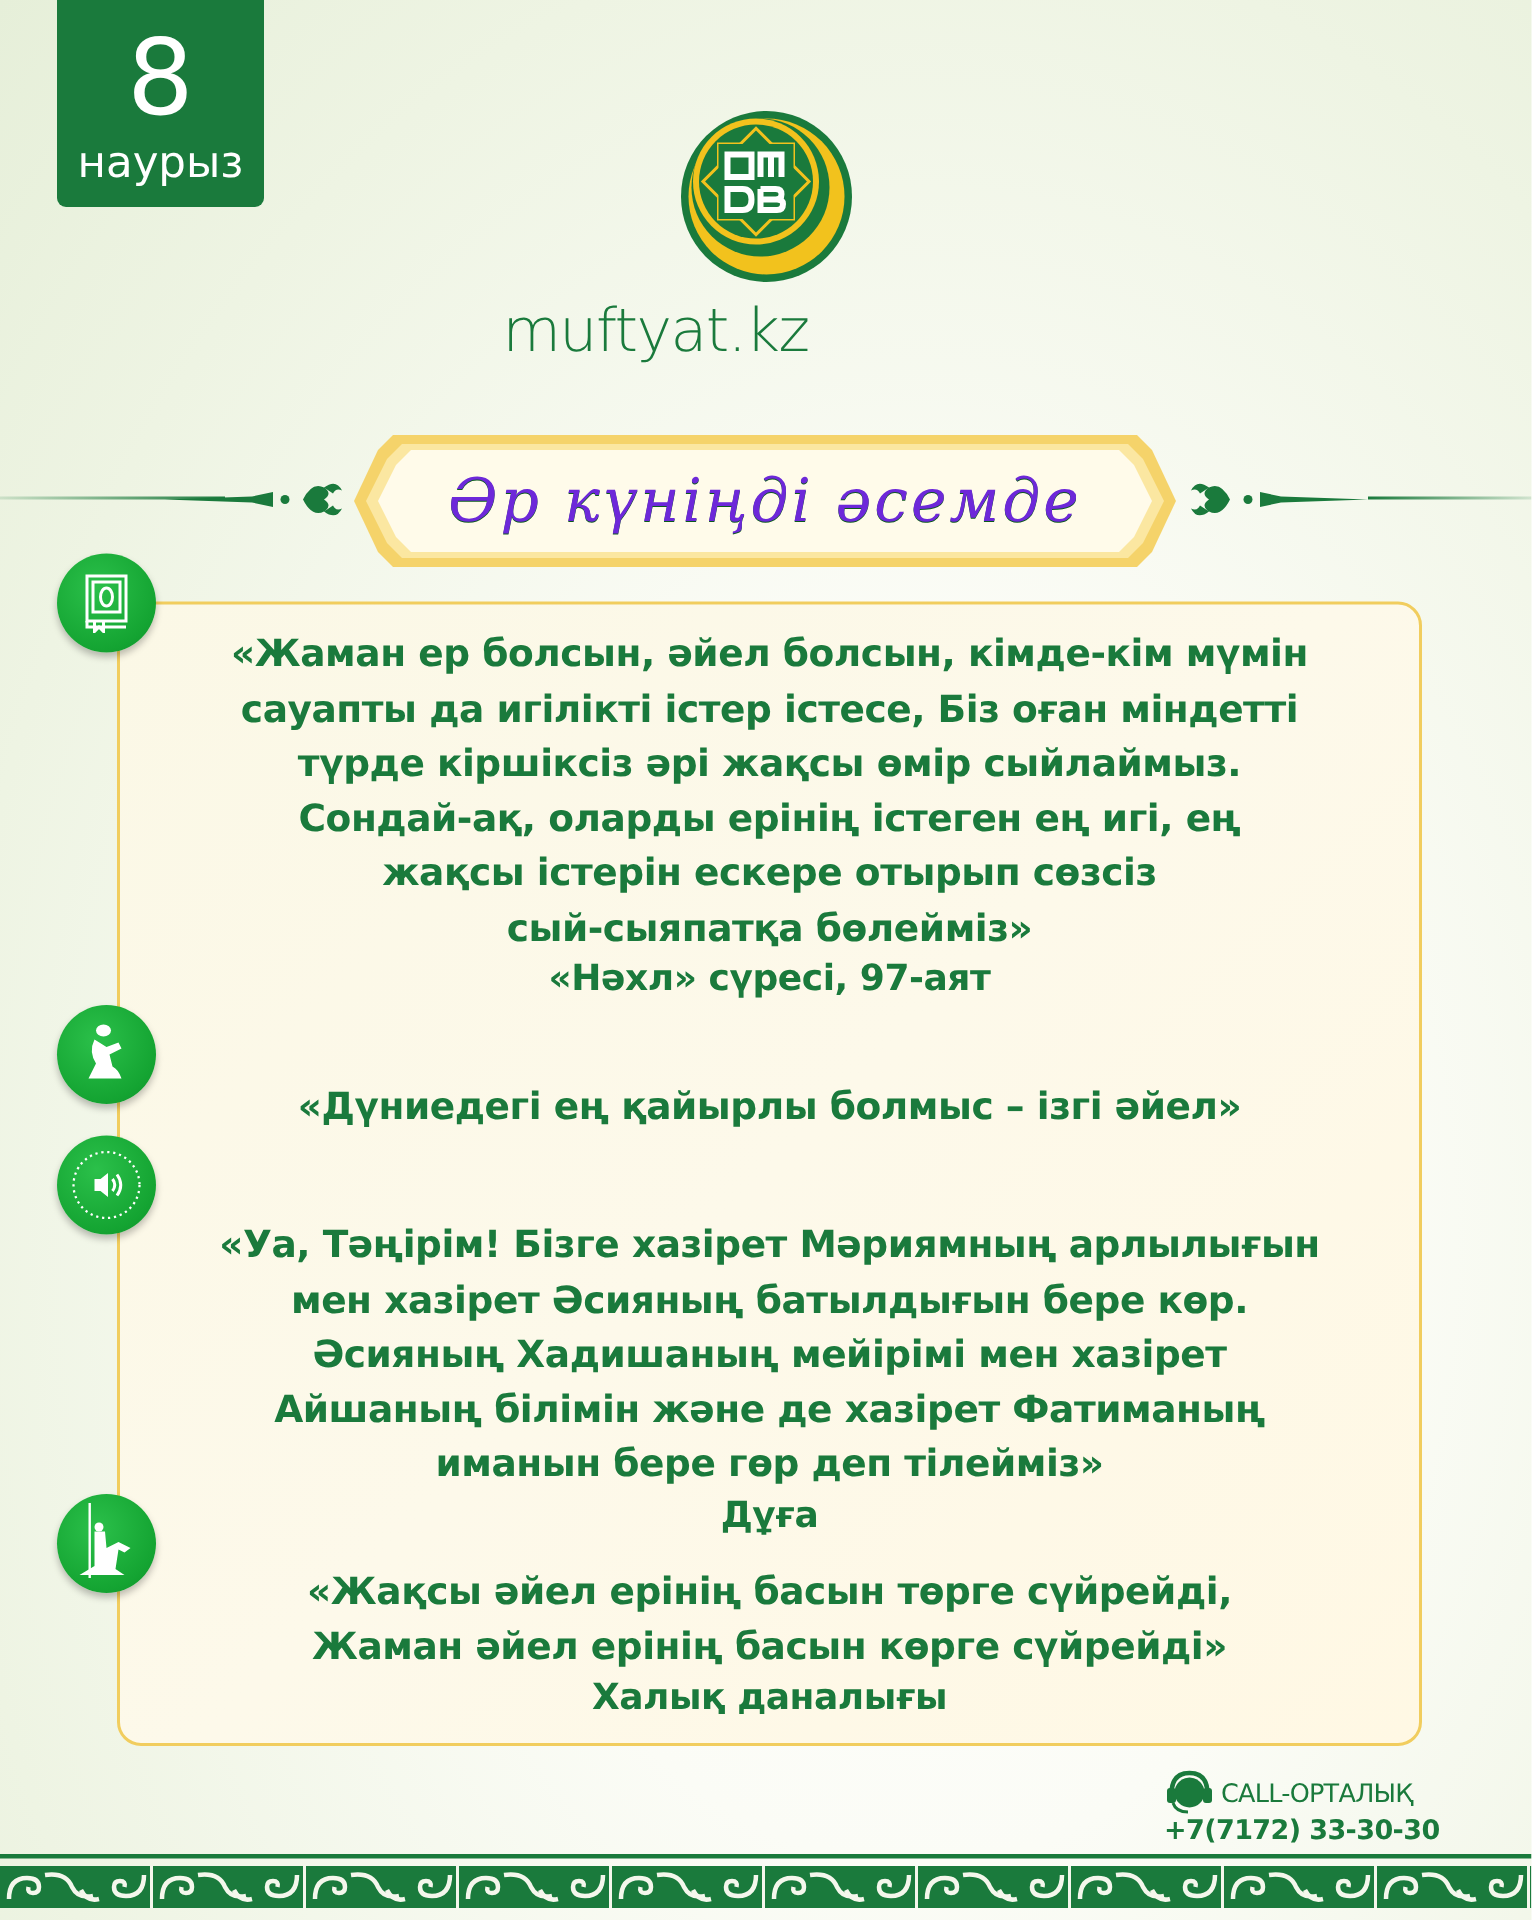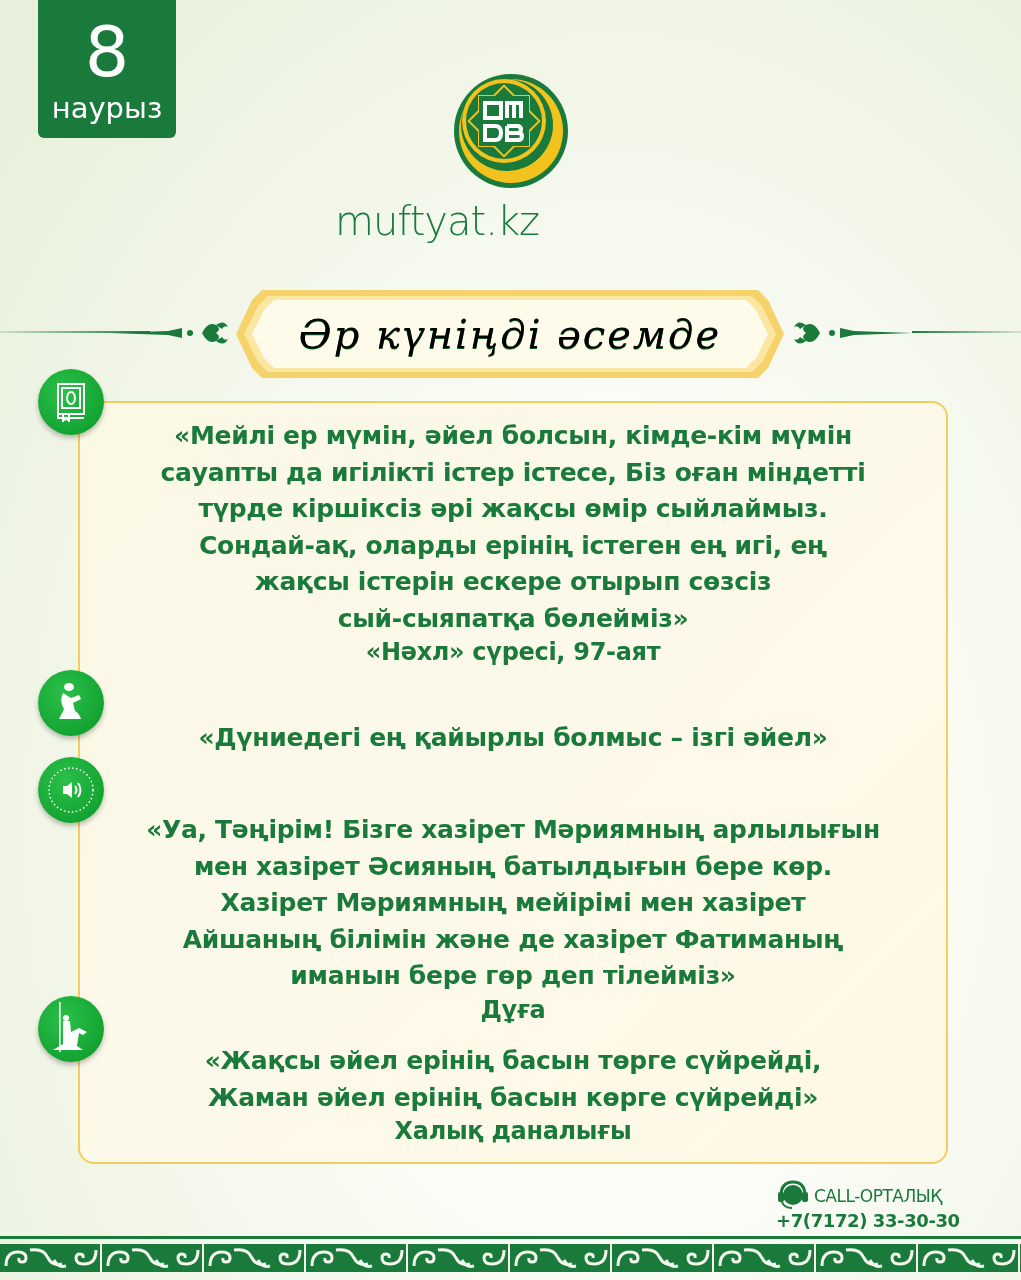--- a/index.html
+++ b/index.html
@@ -18,21 +18,21 @@
     .date-month { font-family: "DejaVu Sans", sans-serif; font-size: 29px; line-height: 32px; display:block; margin-top: -2px;}
 
     .logo-wrap { position: absolute; left: 452px; top: 72px; width: 118px; height: 118px; }
     .logo-site { position: absolute; left: 0; width: 874px; top: 198px; text-align: center;
       font-family: "DejaVu Sans", sans-serif; font-weight: 200; font-size: 40px; color: #1a7a3c; letter-spacing: -1px; }
 
     .title-line { position: absolute; top: 331px; height: 2px; background: linear-gradient(90deg, rgba(26,122,60,0.15), #1a7a3c); }
     .title-line.right { background: linear-gradient(90deg, #1a7a3c, rgba(26,122,60,0.15)); }
     .title-plate { position: absolute; left: 232px; top: 286px; width: 556px; height: 96px; }
     .title-text { position: absolute; left: 232px; top: 296px; width: 556px; height: 76px; text-align: center;
-      font-family: "DejaVu Serif", serif; font-style: italic; font-size: 40px; line-height: 76px; color: #000000; letter-spacing: 2px;
+      font-family: "DejaVu Serif", serif; font-style: italic; font-size: 40px; line-height: 76px; color: #6d28d9; letter-spacing: 2px;
       text-shadow: 0 1px 0 #0d5a1e; }
 
     .card { position: absolute; left: 78px; top: 401px; width: 870px; height: 763px;
       background: linear-gradient(135deg, #fbf8e6 0%, #fdf9ea 50%, #fff8e4 100%);
       border: 2px solid #f1cd5e; border-radius: 16px; }
 
     .icon-circle { position: absolute; width: 66px; height: 66px; border-radius: 50%;
       background: radial-gradient(circle at 40% 35%, #2bc04a, #14a432 70%, #0f8f2a);
       box-shadow: 0 3px 5px rgba(0,0,0,0.25); display: flex; align-items: center; justify-content: center; }
 
@@ -123,37 +123,37 @@
 </div>
 <div class="icon-circle" style="left:38px;top:996px;">
   <svg width="44" height="54" viewBox="0 0 44 54" fill="#fff">
     <rect x="10" y="0" width="1.6" height="50"></rect>
     <circle cx="17" cy="16" r="3"></circle>
     <path d="M14 19 H21 L22 30 L30 26 L38 30 L34 33 L30 31 L28 44 L34 48 H4 L14 42 Z"></path>
   </svg>
 </div>
 
 <div class="block" style="top:418px;">
-  <div class="q">«Мейлі ер мүмін, әйел болсын, кімде-кім мүмін</div>
+  <div class="q">«Жаман ер болсын, әйел болсын, кімде-кім мүмін</div>
   <div class="q">сауапты да игілікті істер істесе, Біз оған міндетті</div>
   <div class="q">түрде кіршіксіз әрі жақсы өмір сыйлаймыз.</div>
   <div class="q">Сондай-ақ, оларды ерінің істеген ең игі, ең</div>
   <div class="q">жақсы істерін ескере отырып сөзсіз</div>
   <div class="q">сый-сыяпатқа бөлейміз»</div>
   <div class="src">«Нәхл» сүресі, 97-аят</div>
 </div>
 
 <div class="block" style="top:720px;">
   <div class="q">«Дүниедегі ең қайырлы болмыс – ізгі әйел»</div>
 </div>
 
 <div class="block" style="top:812px;">
   <div class="q">«Уа, Тәңірім! Бізге хазірет Мәриямның арлылығын</div>
   <div class="q">мен хазірет Әсияның батылдығын бере көр.</div>
-  <div class="q">Хазірет Мәриямның мейірімі мен хазірет</div>
+  <div class="q">Әсияның Хадишаның мейірімі мен хазірет</div>
   <div class="q">Айшаның білімін және де хазірет Фатиманың</div>
   <div class="q">иманын бере гөр деп тілейміз»</div>
   <div class="src">Дұға</div>
 </div>
 
 <div class="block" style="top:1043px;">
   <div class="q">«Жақсы әйел ерінің басын төрге сүйрейді,</div>
   <div class="q">Жаман әйел ерінің басын көрге сүйрейді»</div>
   <div class="src">Халық даналығы</div>
 </div>

